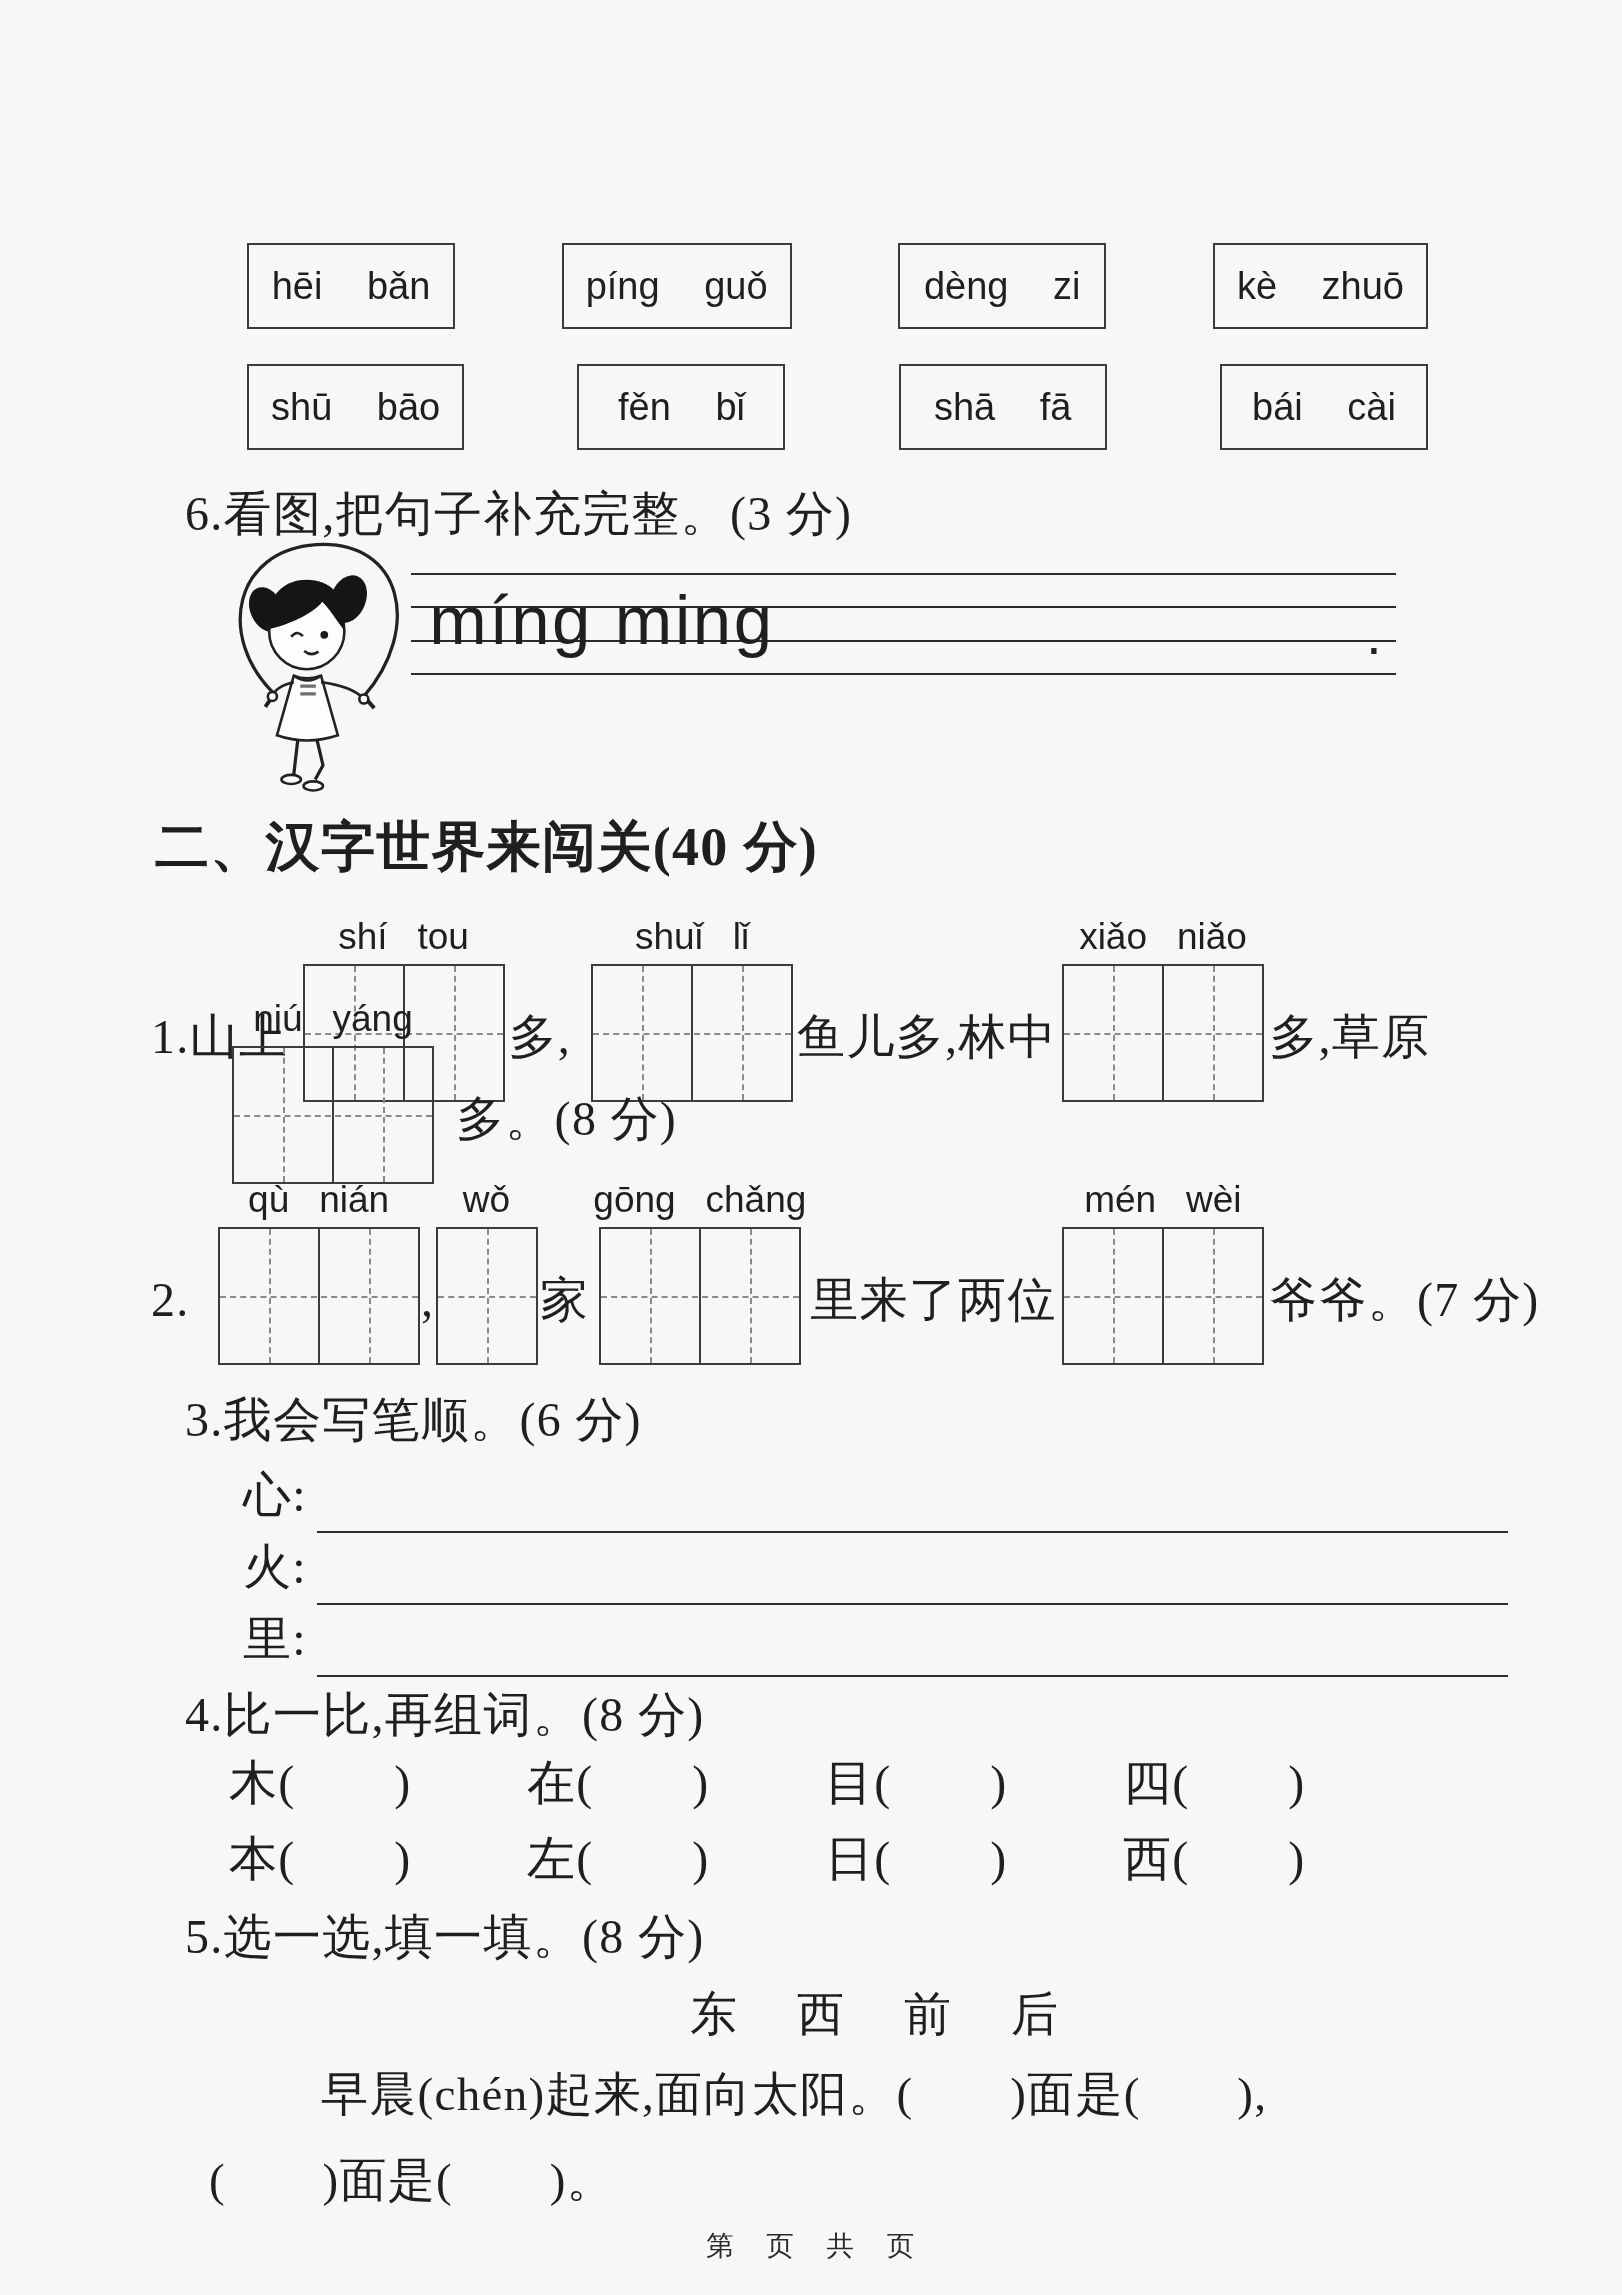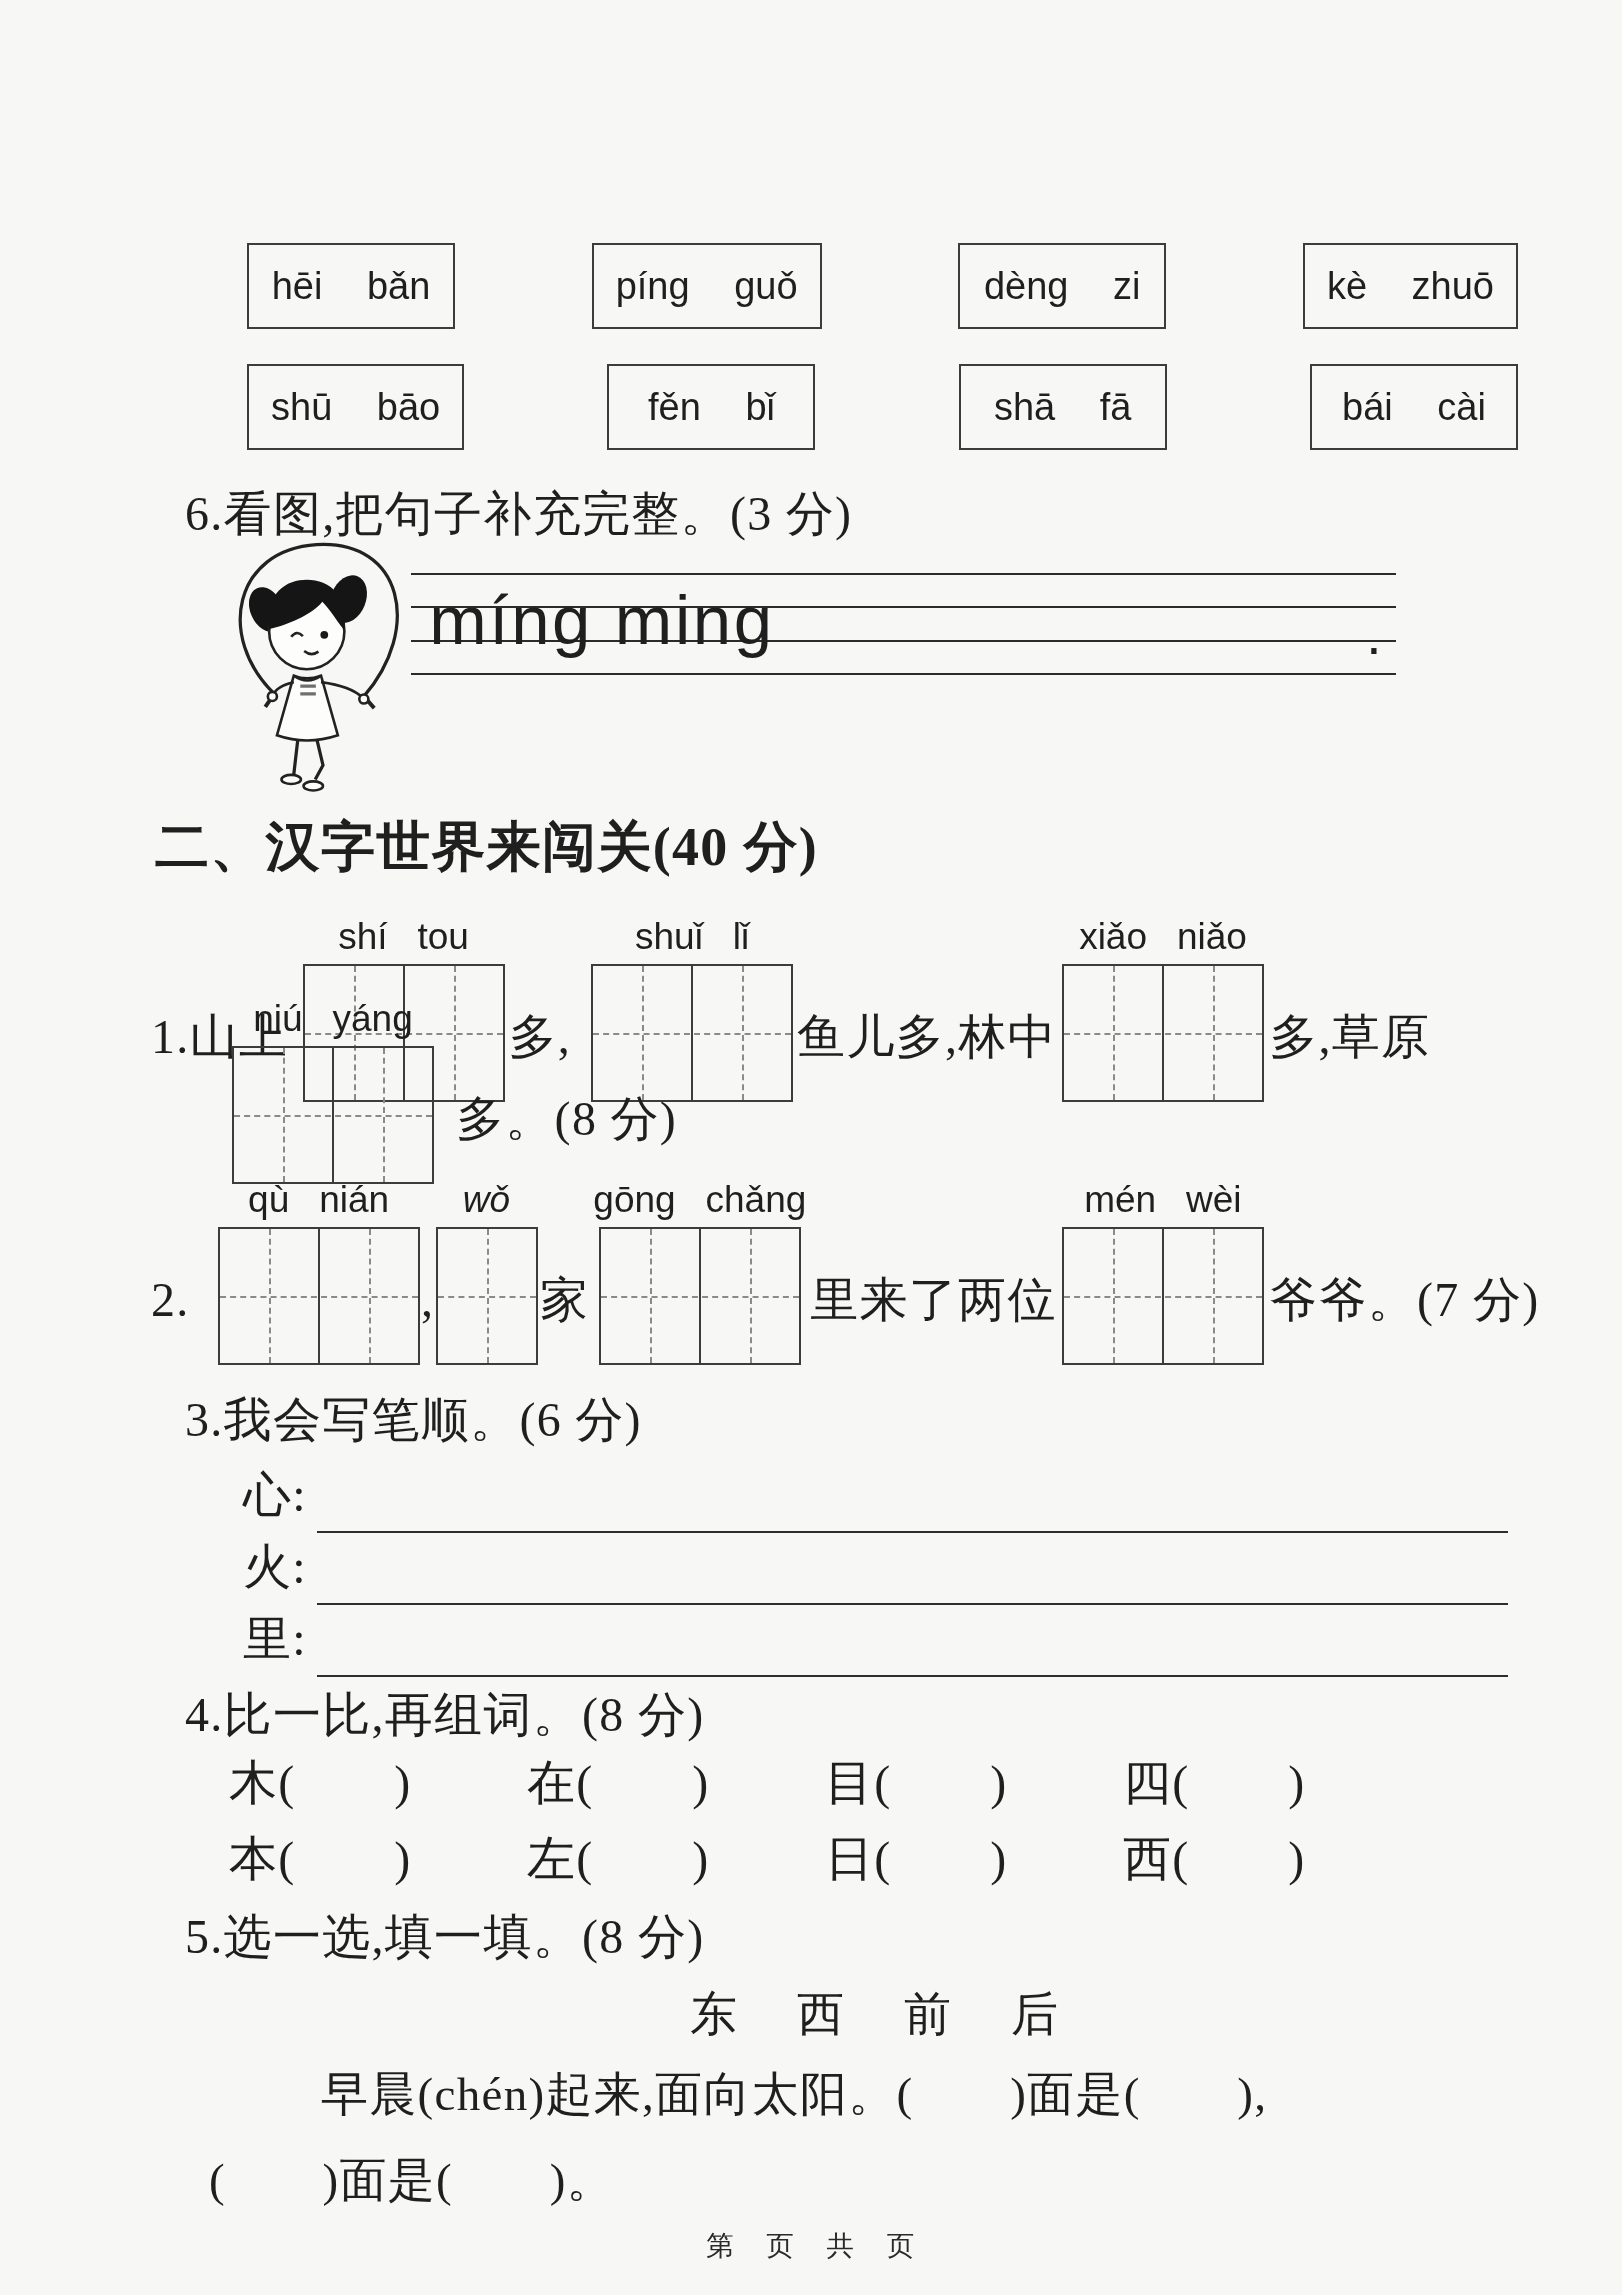--- a/index.html
+++ b/index.html
@@ -9,21 +9,21 @@
     font-family:"Liberation Serif", serif;
     color:#1f1f1f;
     position:relative;
     overflow:hidden;
   }
   .page{position:absolute;inset:0;}
   .abs{position:absolute;}
   .qtitle{font-size:48px;line-height:1.15;white-space:nowrap;letter-spacing:1.3px;}
   .section-title{font-size:54px;font-weight:bold;white-space:nowrap;letter-spacing:1.3px;}
   
-  .pbox-row{display:flex;justify-content:space-between;width:1271px;}
+  .pbox-row{display:flex;justify-content:space-between;width:1181px;}
   .pbox{
     border:2px solid #3c3c3c;
     height:86px;min-width:208px;
     display:flex;align-items:center;justify-content:center;
     font-family:"Liberation Sans", sans-serif;
     font-size:38px;word-spacing:34px;
     padding:0 22px;box-sizing:border-box;
     background:transparent;white-space:nowrap;
   }
   
@@ -165,21 +165,21 @@
   <div class="abs fill-line" style="left:151px;top:1181px;">
     <span class="txt">2.</span>
     <div class="gw" style="margin-left:28px;">
       <div class="gp">qù nián</div>
       <div class="tzg">
         <div class="cell"></div>
         <div class="cell"></div>
       </div>
     </div>
     <span class="txt" style="margin-left:1.3px;">,</span>
-    <div class="gw" style="margin-left:1.3px;font-style:italic;">
+    <div class="gw" style="margin-left:1.3px;">
       <div class="gp">wǒ</div>
       <div class="tzg">
         <div class="cell"></div>
       </div>
     </div>
     <span class="txt" style="margin-left:2.6px;">家</span>
     <div class="gw" style="margin-left:3.9px;">
       <div class="gp">gōng chǎng</div>
       <div class="tzg">
         <div class="cell"></div>

